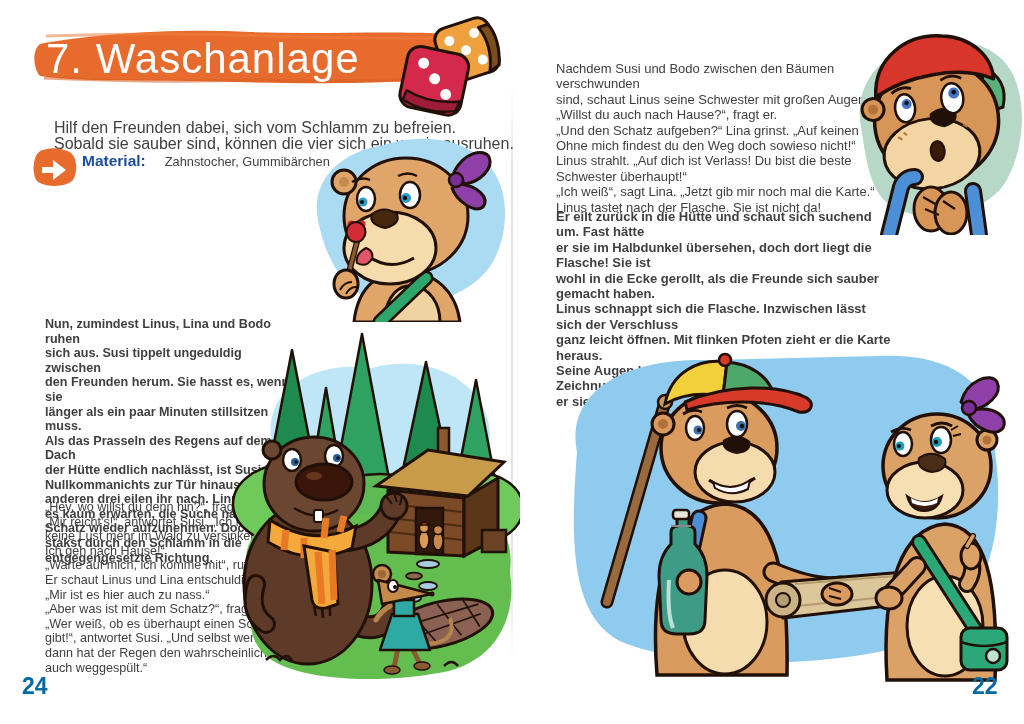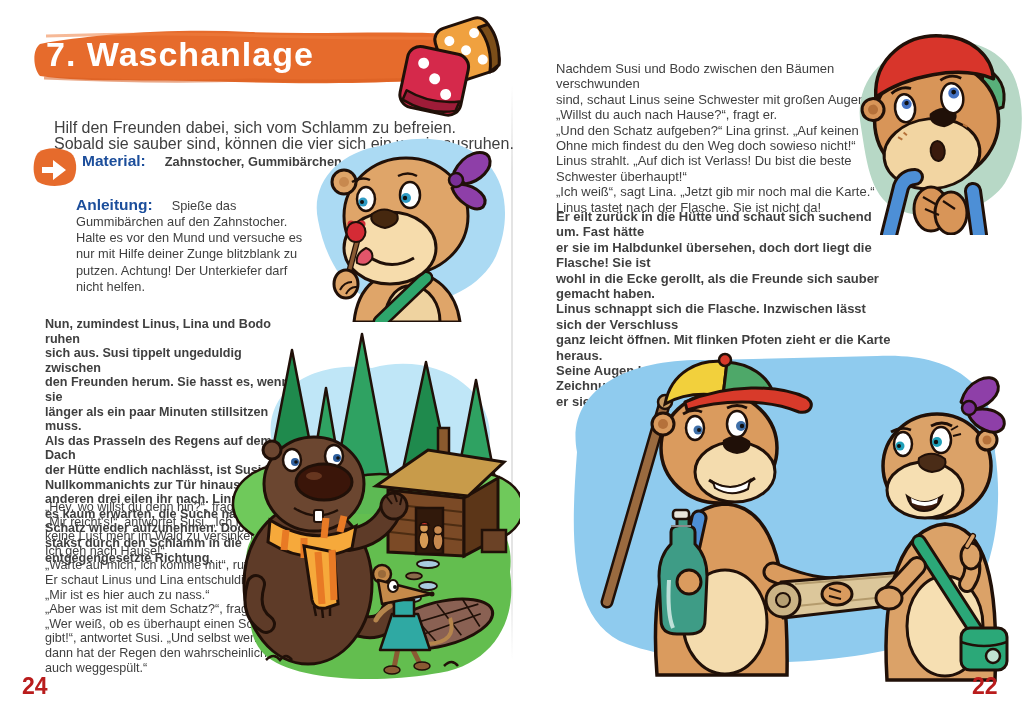--- a/index.html
+++ b/index.html
@@ -6,42 +6,42 @@
   .spread{position:relative;width:1024px;height:724px;background:#ffffff;
           font-family:"Liberation Sans",sans-serif;color:#3f3f3f;overflow:hidden;}
   .abs{position:absolute;}
   .lines{white-space:pre-line;margin-top:26px;}
   
   .gutter{left:511px;top:85px;width:2px;height:575px;
           background:linear-gradient(to bottom,#ffffff,#e4e4e4 15%,#e4e4e4 85%,#ffffff);}
   
   .banner{left:30px;top:26px;width:456px;height:62px;}
   .banner svg{position:absolute;left:0;top:0;}
-  .chapter-title{position:absolute;left:16px;top:9px;font-size:34px;font-weight:bold;
+  .chapter-title{position:absolute;left:16px;top:9px;font-size:42px;font-weight:normal;
                  color:#ffffff;letter-spacing:1px;}
   
   .dice{left:383px;top:6px;width:130px;height:116px;}
   
   .intro{left:54px;top:94px;font-size:16px;line-height:16px;}
   
   .arrow-badge{left:30px;top:146px;width:48px;height:42px;}
   .material-row{left:82px;top:152px;}
   .lbl{color:#1c4e9b;font-weight:bold;font-size:15.5px;margin-right:19px;}
-  .material-row .val{font-size:12.8px;font-weight:bold;}
+  .material-row .val{font-size:12.8px;}
   
   .anleitung{left:76px;top:184px;width:232px;font-size:12.8px;line-height:16.2px;}
   
   .para{font-size:12.6px;line-height:14.6px;}
   .p-left1{left:45px;top:291px;width:245px;font-weight:bold;}
   .p-left2{left:45px;top:474px;width:250px;}
   .p-right{font-size:13px;line-height:15.4px;}
   .p-right1{left:556px;top:35px;width:335px;}
   .p-right2{left:556px;top:183px;width:335px;font-weight:bold;}
   
-  .pagenum{font-size:23px;font-weight:bold;color:#b91c1c;}
+  .pagenum{font-size:23px;font-weight:bold;color:#0369a1;}
   .pn-left{left:22px;top:673px;}
   .pn-right{left:972px;top:673px;}
   
   .illo-lina{left:288px;top:124px;width:228px;height:198px;}
   .illo-forest{left:230px;top:322px;width:290px;height:362px;}
   .illo-plead{left:845px;top:5px;width:179px;height:230px;}
   .illo-map{left:537px;top:330px;width:487px;height:382px;}
   figure{margin:0;}
 </style>
 </head>
@@ -87,23 +87,20 @@
   <figure class="abs arrow-badge">
     <svg width="48" height="42" viewBox="0 0 48 42">
       <path d="M9 6 C2 12 2 31 8 36 C18 42 37 41 43 34 C48 26 47 12 41 7 C31 1 17 1 9 6 Z" fill="#E66B2C"></path>
       <path d="M12 21 h11 v-7 l13 10 -13 10 v-7 h-11 Z" fill="#ffffff"></path>
     </svg>
   </figure>
   <div class="abs material-row">
     <span class="lbl">Material:</span><span class="val">Zahnstocher, Gummibärchen</span>
   </div>
 
-  <p class="abs anleitung">
-    <span class="lbl">Anleitung:</span><span>Spieße das Gummibärchen auf den Zahnstocher. Halte es vor den Mund und versuche es nur mit Hilfe deiner Zunge blitzblank zu putzen. Achtung! Der Unterkiefer darf nicht helfen.</span>
-  </p>
 
   <figure class="abs illo-lina">
     <svg width="228" height="198" viewBox="0 0 228 198">
       <path d="M30 96 C22 58 52 28 92 22 C132 8 176 14 200 40 C220 62 222 100 208 132 C192 166 148 184 108 180 C64 182 38 140 30 96 Z" fill="#ABDAF3"></path>
       <path d="M66 198 C70 160 94 146 118 148 C148 148 168 168 172 198 Z" fill="#DFA569" stroke="#201008" stroke-width="3"></path>
       <path d="M96 198 C98 170 112 160 126 162 C142 164 152 180 152 198 Z" fill="#EFD3A0" stroke="#201008" stroke-width="3"></path>
       <path d="M92 198 L138 154" stroke="#201008" stroke-width="15" stroke-linecap="round"></path>
       <path d="M92 198 L138 154" stroke="#2EA56B" stroke-width="10" stroke-linecap="round"></path>
       <ellipse cx="118" cy="92" rx="62" ry="58" fill="#DFA569" stroke="#201008" stroke-width="3"></ellipse>
       <circle cx="56" cy="58" r="12" fill="#DFA569" stroke="#201008" stroke-width="3"></circle>

